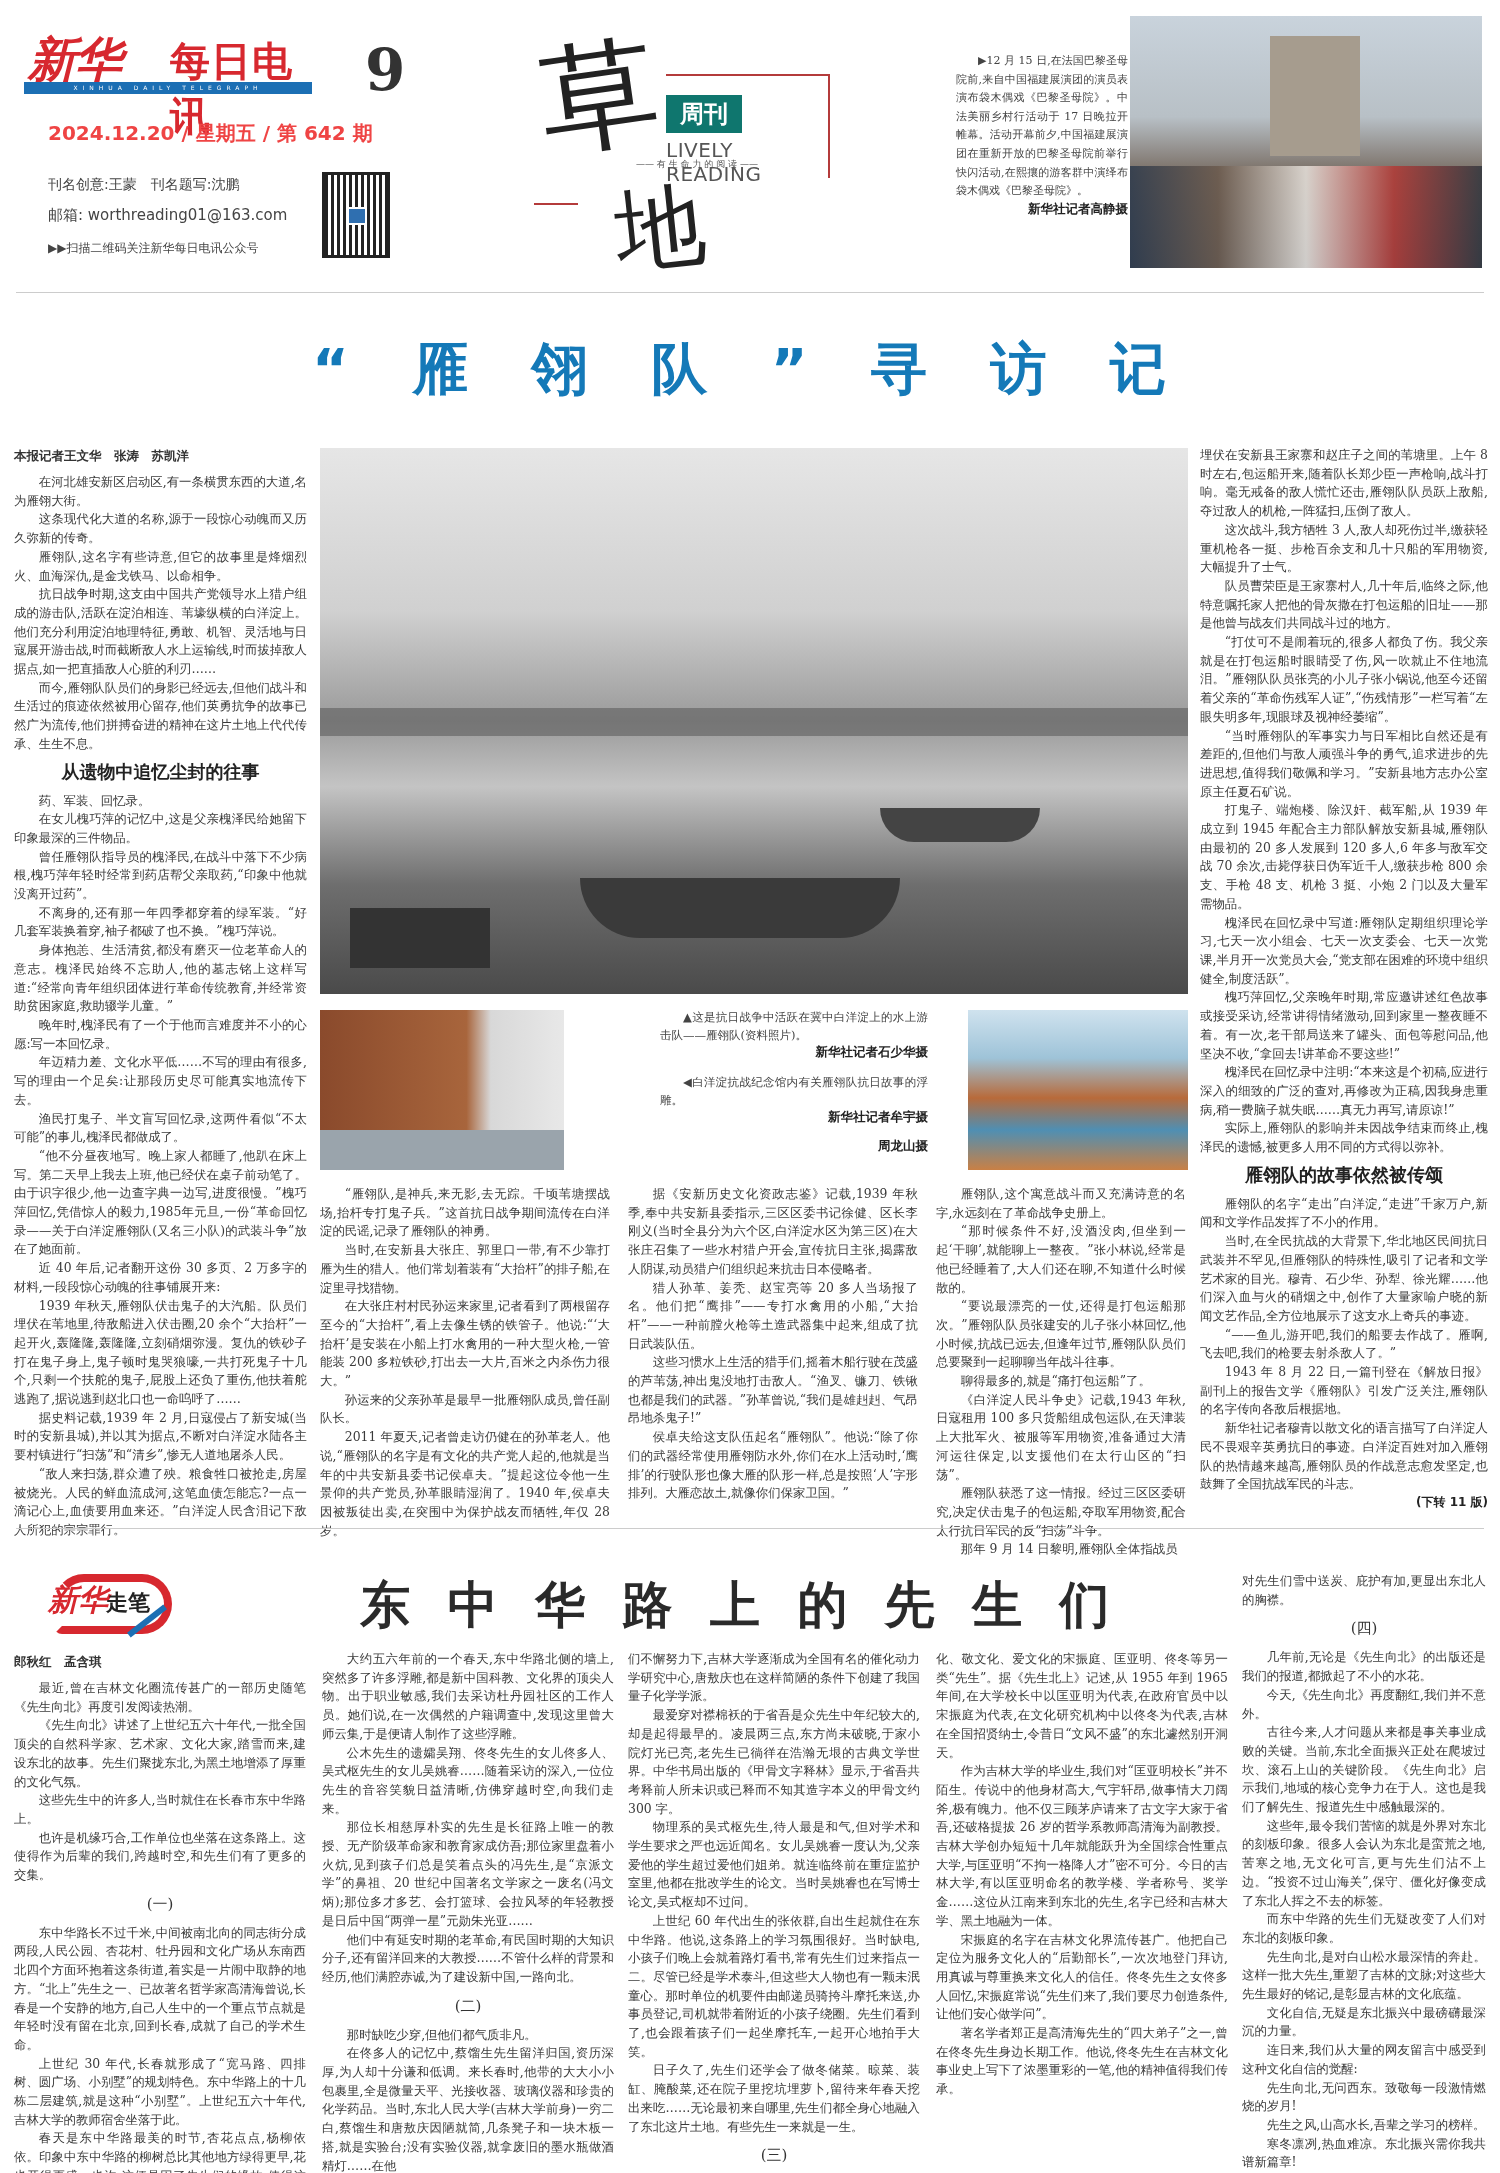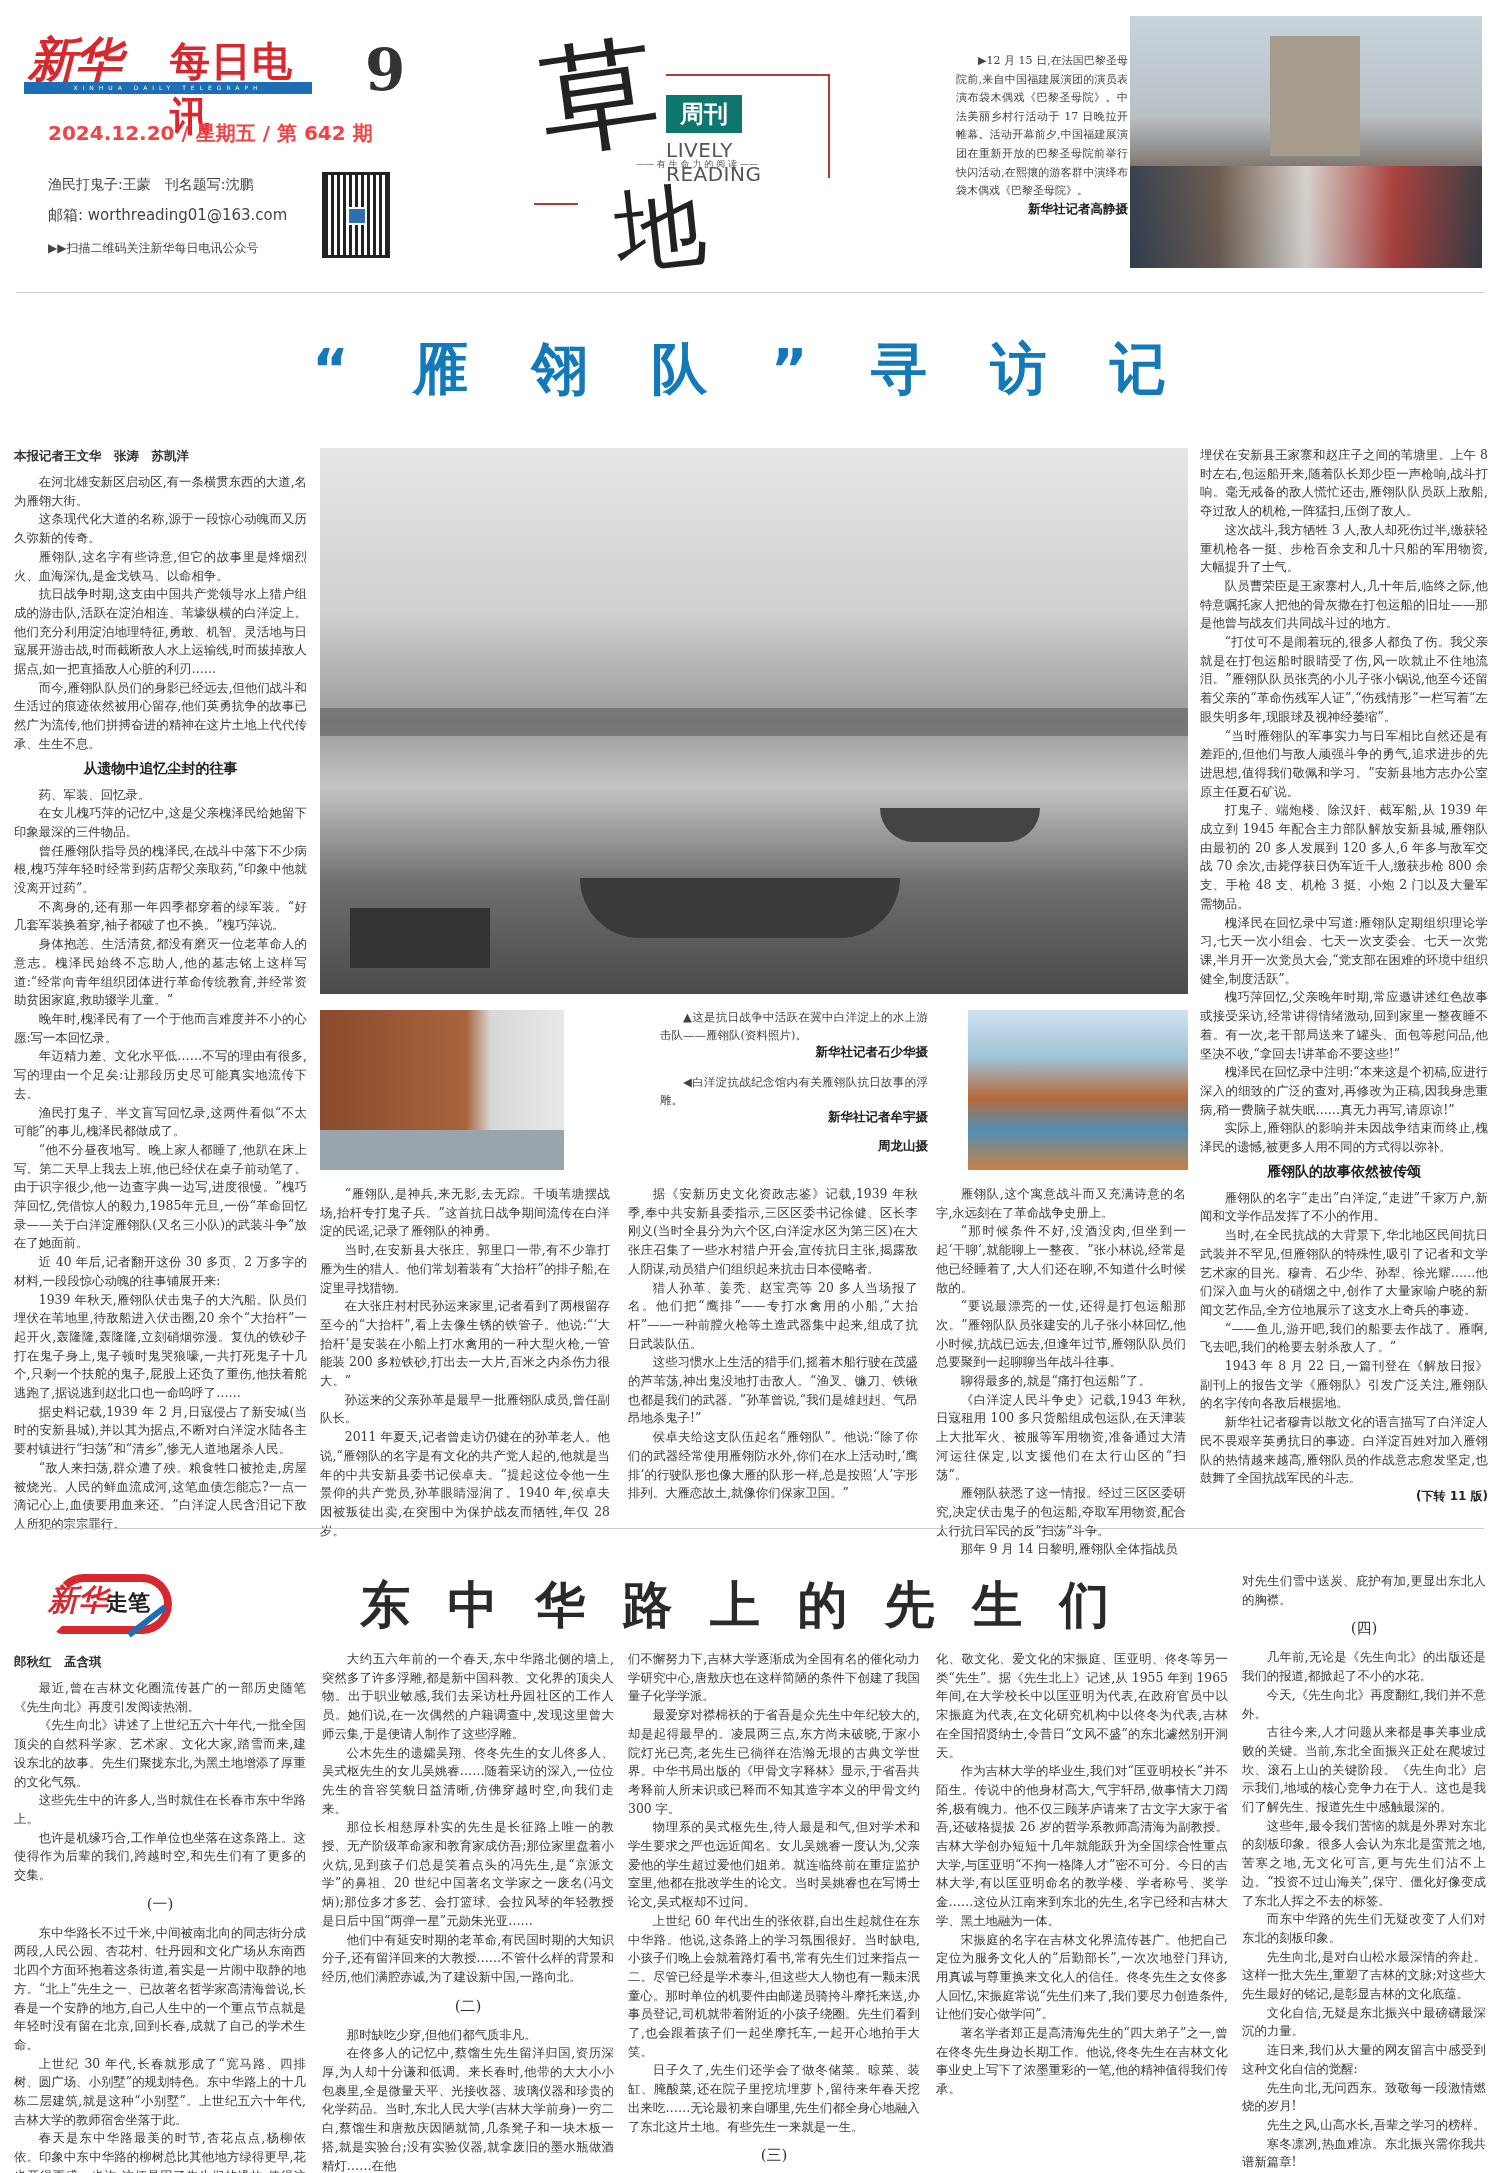--- a/index.html
+++ b/index.html
@@ -1,38 +1,38 @@
 <!DOCTYPE html>
 <html><head>
 <meta charset="utf-8">
 <style>
 *{box-sizing:border-box;margin:0;padding:0}
 body{width:1500px;height:2173px;background:#fff;font-family:"DejaVu Serif","Liberation Serif",serif;color:#333;position:relative;overflow:hidden}
 .abs{position:absolute}
 .col p{font-size:12.4px;line-height:18.7px;text-indent:2em;text-align:justify;color:#3a3a3a}
 .col p.ni{text-indent:0}
-.sub{font-family:"DejaVu Sans","Liberation Sans",sans-serif;font-weight:bold;font-size:14px;text-align:center;margin:6px 0 8px;color:#222}
+.sub{font-family:"DejaVu Sans","Liberation Sans",sans-serif;font-weight:bold;font-size:18px;text-align:center;margin:6px 0 8px;color:#222}
 .byline{font-family:"DejaVu Sans","Liberation Sans",sans-serif;font-weight:bold;font-size:12.5px;color:#333;margin-bottom:8px}
 .cap{font-size:11.5px;line-height:18px;color:#444;text-indent:2em;text-align:justify}
 .credit{font-family:"DejaVu Sans","Liberation Sans",sans-serif;font-weight:bold;font-size:12.5px;text-align:right;color:#222}
 .photo{background:#888;overflow:hidden}
 .sec{font-family:"DejaVu Serif",serif;font-size:15px;text-align:center;margin:10px 0;color:#333}
 </style>
 </head>
 <body>
 
 <div class="abs" style="left:0;top:0;width:1500px;height:290px;">
   <div class="abs" style="left:24px;top:28px;width:290px;height:66px;">
     <span style="position:absolute;left:4px;top:0;font-family:'DejaVu Serif',serif;font-style:italic;font-weight:bold;font-size:48px;color:#d7282f;letter-spacing:-2px;">新华</span>
     <span style="position:absolute;left:122px;top:6px;font-family:'DejaVu Serif',serif;font-weight:bold;font-size:40px;color:#d7282f;letter-spacing:1px;margin-left:24px;">每日电讯</span>
     <div style="position:absolute;left:0;top:54px;width:288px;height:12px;background:#1c6fb4;color:#fff;font-size:6px;letter-spacing:5px;text-align:center;line-height:12px;font-family:'DejaVu Sans',sans-serif;">XINHUA DAILY TELEGRAPH</div>
   </div>
   <div class="abs" style="left:365px;top:36px;font-family:'DejaVu Serif',serif;font-weight:bold;font-size:58px;color:#333;">9</div>
   <div class="abs" style="left:48px;top:120px;font-family:'DejaVu Sans',sans-serif;font-weight:bold;font-size:20px;color:#ef4444;">2024.12.20 / 星期五 / 第 642 期</div>
-  <div class="abs" style="left:48px;top:176px;font-family:'DejaVu Sans',sans-serif;font-size:14px;color:#444;">渔民打鬼子:王蒙　刊名题写:沈鹏</div>
+  <div class="abs" style="left:48px;top:176px;font-family:'DejaVu Sans',sans-serif;font-size:14px;color:#444;">刊名创意:王蒙　刊名题写:沈鹏</div>
   <div class="abs" style="left:48px;top:206px;font-family:'DejaVu Sans',sans-serif;font-size:15px;color:#444;">邮箱: worthreading01@163.com</div>
   <div class="abs" style="left:48px;top:240px;font-family:'DejaVu Sans',sans-serif;font-size:12px;color:#444;">▶▶扫描二维码关注新华每日电讯公众号</div>
   <div class="abs" style="left:322px;top:172px;width:68px;height:86px;background:repeating-linear-gradient(90deg,#222 0 3px,#fff 3px 6px),#222;border:3px solid #222;">
     <div style="position:absolute;left:22px;top:32px;width:20px;height:18px;background:#2f6fb0;border:2px solid #fff;"></div>
   </div>
 
   <div class="abs" style="left:540px;top:18px;width:290px;height:240px;">
     <div style="position:absolute;left:0;top:0;font-family:'DejaVu Serif',serif;font-size:118px;color:#222;transform:rotate(-8deg);">草</div>
     <div style="position:absolute;left:75px;top:150px;font-family:'DejaVu Serif',serif;font-size:90px;color:#222;transform:rotate(-6deg);">地</div>
     <div style="position:absolute;left:126px;top:56px;width:164px;height:104px;border-top:2px solid #b43b3b;border-right:2px solid #b43b3b;"></div>

